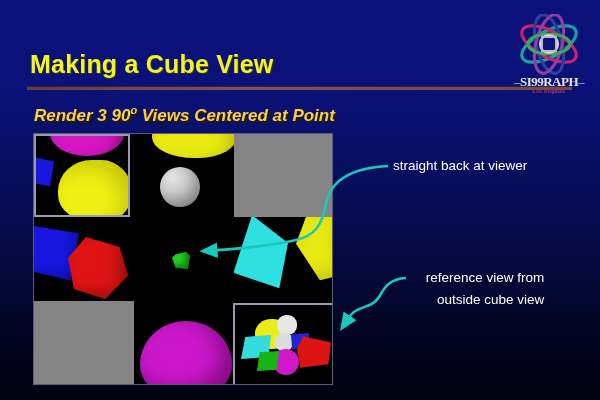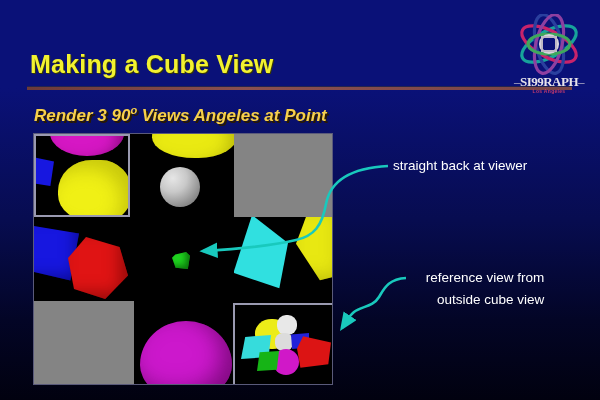--- a/index.html
+++ b/index.html
@@ -71,21 +71,21 @@
   
   .arrows{position:absolute;left:0;top:0;width:600px;height:400px;pointer-events:none;}
 </style>
 </head>
 <body>
 
 <div class="slide">
 
   <div class="title">Making a Cube View</div>
   <div class="rule"></div>
-  <div class="subtitle"><span>Render 3 90</span><sup>o</sup><span> Views Angeles at Point</span></div>
+  <div class="subtitle"><span>Render 3 90</span><sup>o</sup><span> Views Centered at Point</span></div>
 
   <div class="logo">
     <svg width="92" height="64" viewBox="0 0 92 64">
       <g fill="none" stroke-width="3.2">
         <ellipse cx="46" cy="30" rx="30" ry="13" stroke="#17a39b" transform="rotate(-28 46 30)"></ellipse>
         <ellipse cx="46" cy="30" rx="30" ry="13" stroke="#c8236b" transform="rotate(28 46 30)"></ellipse>
         <ellipse cx="46" cy="30" rx="30" ry="13" stroke="#2a3f9e" transform="rotate(76 46 30)"></ellipse>
         <ellipse cx="46" cy="30" rx="30" ry="13" stroke="#8e3fa0" transform="rotate(-76 46 30)"></ellipse>
         <ellipse cx="46" cy="30" rx="21" ry="10" stroke="#3fa85c" transform="rotate(0 46 30)"></ellipse>
         <circle cx="46" cy="30" r="9" stroke="#d8d3dd" stroke-width="2.2"></circle>

